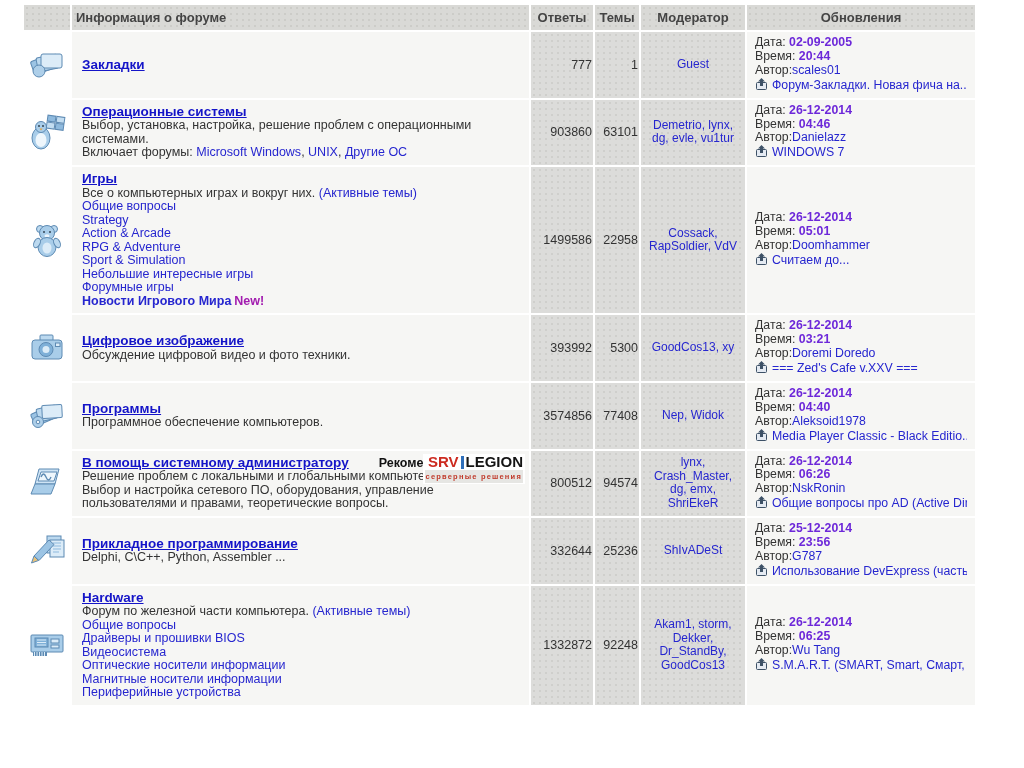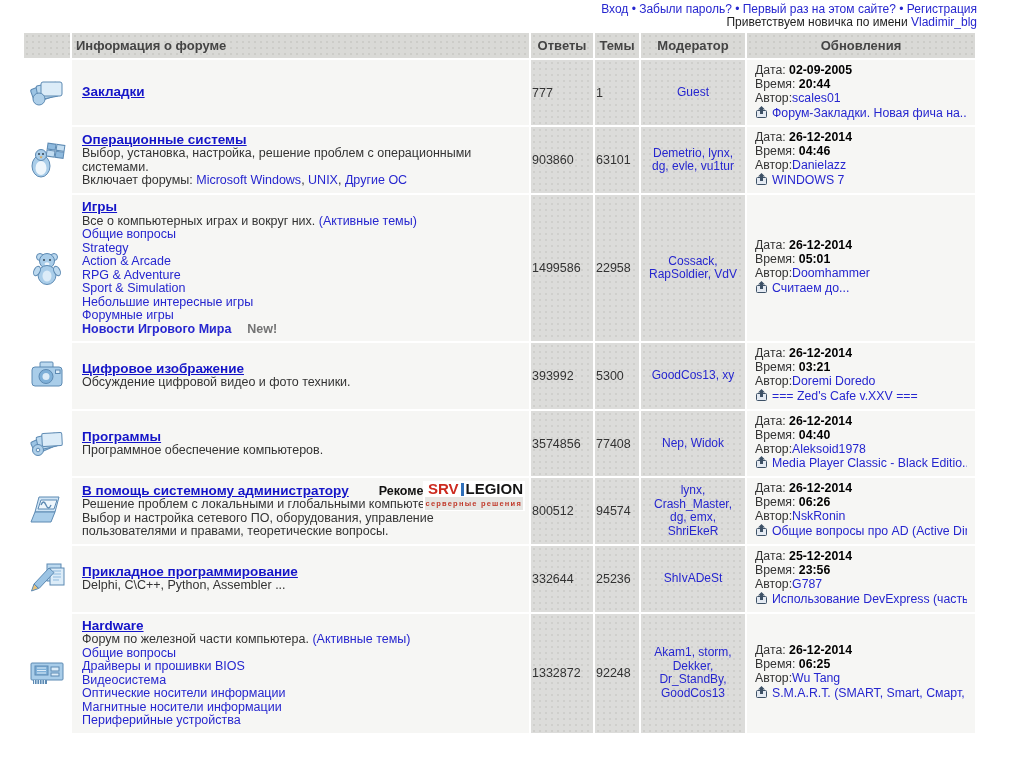--- a/index.html
+++ b/index.html
@@ -23,56 +23,50 @@
 
   thead td{
     background-color:#d9d9d6;color:#444;font-weight:bold;font-size:13px;
     height:23px;text-align:center;vertical-align:middle;
   }
   thead td.h-info{text-align:left;padding-left:4px;}
 
   td{vertical-align:middle;}
   .icon-cell{background:#fff;text-align:center;}
   .info-cell{background-color:#f6f6f4;padding:5px 10px;position:relative;line-height:13.5px;}
-  .num-cell{background-color:#dcdcda;text-align:left;font-size:12.5px;color:#333;}
+  .num-cell{background-color:#dcdcda;text-align:right;font-size:12.5px;color:#333;}
   .mod-cell{background-color:#dcdcda;text-align:center;font-size:12px;padding:2px 5px;line-height:13.5px;}
   .upd-cell{background-color:#f6f6f4;padding:4px 8px;font-size:12.3px;line-height:13.9px;}
 
   .section-cell{background:#6699cc;color:#fff;font-weight:bold;font-size:13px;padding:3px 8px;height:15px;vertical-align:middle;}
 
   .forum-title{font-weight:bold;font-size:13.5px;color:#1414c8;text-decoration:underline;}
   .desc{color:#333;}
   a.sub{color:#2626cf;}
   a.sub.bold{font-weight:bold;margin-top:42px;}
-  .badge-new{color:#737373;font-weight:bold;margin-left:16px;}
+  .badge-new{color:#a21caf;font-weight:bold;margin-left:3px;}
   .rec{font-weight:bold;color:#111;margin-left:30px;font-size:12.5px;}
 
-  .upd-cell b{color:#000000;}
+  .upd-cell b{color:#6d28d9;}
   .topic-line{white-space:nowrap;overflow:hidden;}
   .lp-icon{display:inline-block;vertical-align:-1px;margin-right:4px;}
 
   
   .srv-logo{position:absolute;top:3px;right:4px;background:#fff;padding:1px 2px;text-align:right;line-height:13px;}
   .srv-logo .srv{color:#cc2a1f;font-weight:bold;font-size:15px;}
   .srv-logo .srv-bar{display:inline-block;width:3px;height:13px;background:#2f6fba;margin:0 1px -2px 3px;}
   .srv-logo .legion{color:#141414;font-weight:bold;font-size:15px;}
   .srv-logo .tagline{color:#c03a2b;font-size:7.5px;letter-spacing:1.2px;background:#e6e6e3;padding:0 1px;font-weight:bold;}
 
   .min-row{min-height:50px;display:flex;flex-direction:column;justify-content:center;}
 </style>
 </head>
 <body>
 
 <div class="topbar">
-  <div>
-    <a>Вход</a><span class="sep"> • </span><a>Забыли пароль?</a><span class="sep"> • </span><a>Первый раз на этом сайте?</a><span class="sep"> • </span><a>Регистрация</a>
-  </div>
-  <div>
-    <span>Приветствуем новичка по имени </span><a>Vladimir_blg</a>
-  </div>
 </div>
 
 <table class="forum">
   <colgroup>
     <col class="c-icon">
       <col class="c-info">
       <col class="c-rep">
       <col class="c-top">
       <col class="c-mod">
       <col class="c-upd">

